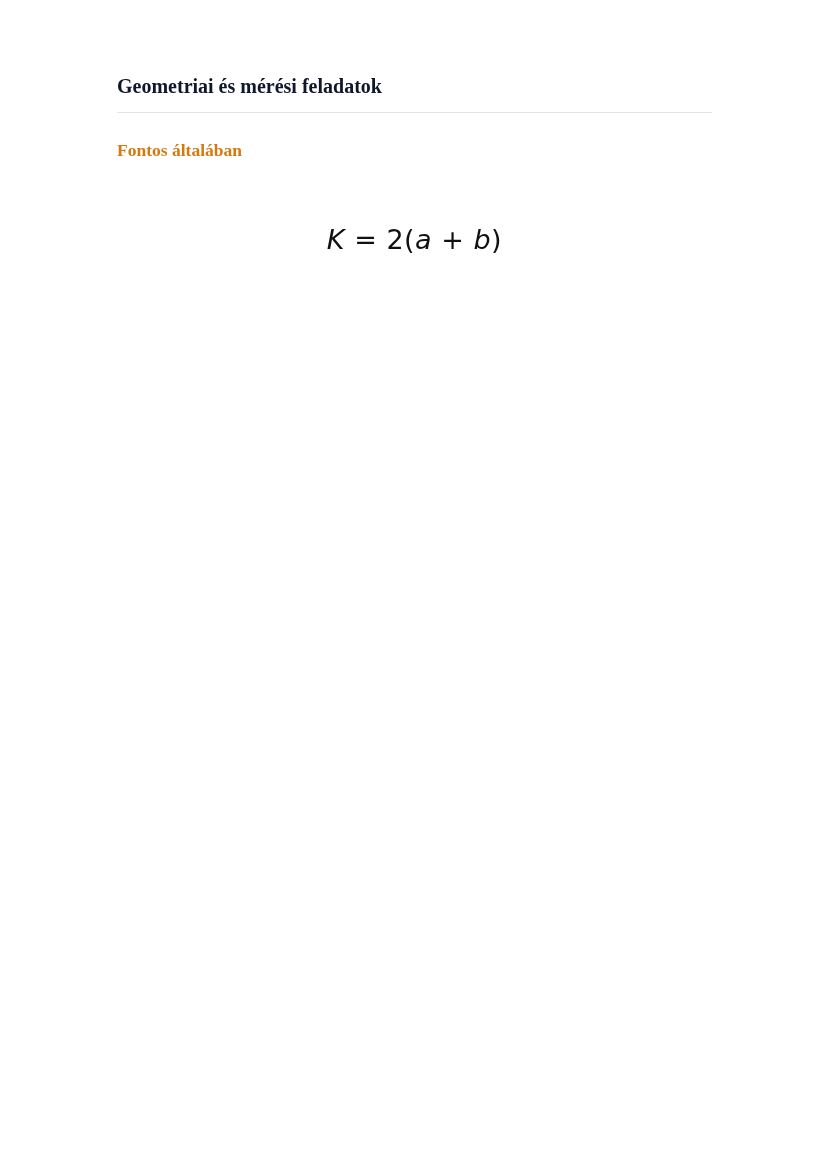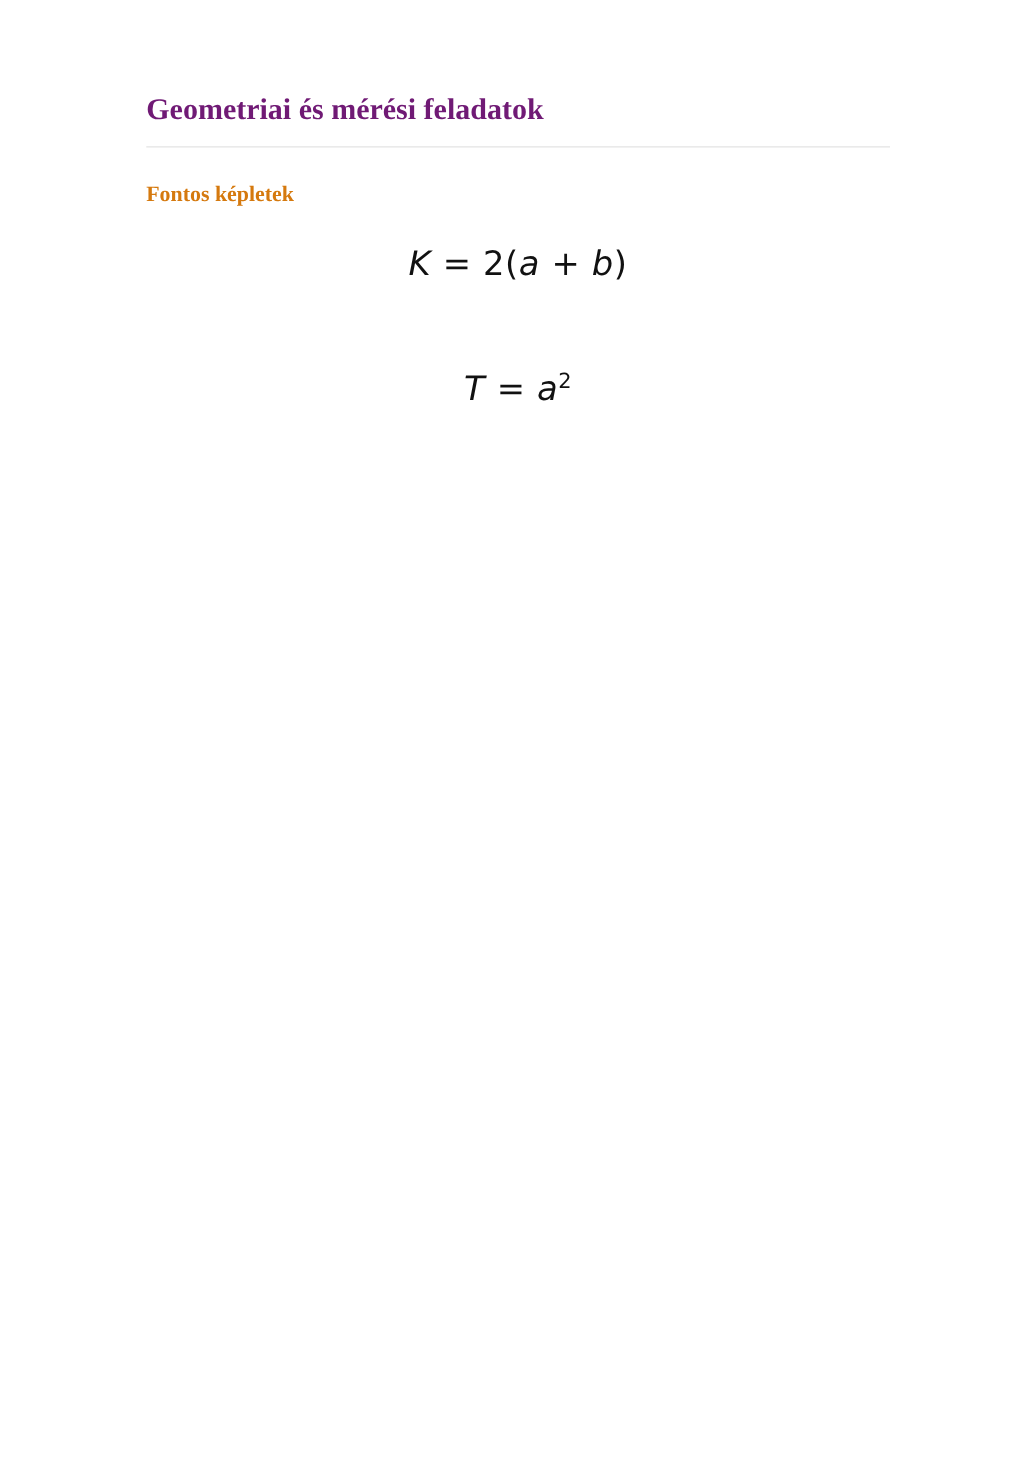--- a/index.html
+++ b/index.html
@@ -13,24 +13,24 @@
     height: 1171px;
     font-family: "Liberation Serif", "DejaVu Serif", serif;
     color: #1a1a1a;
     overflow: hidden;
   }
   .page {
     padding: 74px 116px 0 117px;
   }
   .page-title {
     font-family: "Liberation Serif", "DejaVu Serif", serif;
-    font-size: 24px;
+    font-size: 20px;
     line-height: 1.2;
     font-weight: 700;
-    color: #701a75;
+    color: #0f172a;
     margin: 0 0 14px 0;
   }
   .title-divider {
     border: none;
     border-top: 1px solid #e4e4e4;
     margin: 0 0 26px 0;
     height: 0;
   }
   .intro {
     font-size: 17.5px;
@@ -40,21 +40,21 @@
     max-width: 600px;
   }
   .subheading {
     font-size: 17.5px;
     font-weight: 700;
     color: #d5790e;
     margin: 0;
     line-height: 1.3;
   }
   .formulas {
-    margin-top: 26px;
+    margin-top: 59px;
   }
   .formula {
     font-family: "DejaVu Sans", sans-serif;
     font-size: 27px;
     line-height: 1.4;
     color: #111111;
     text-align: center;
     margin: 0 0 63px 0;
     letter-spacing: 0.5px;
   }
@@ -70,20 +70,19 @@
 </head>
 <body>
 
 <div class="page">
 
   <h1 class="page-title">Geometriai és mérési feladatok</h1>
 
   <hr class="title-divider">
 
 
-  <h2 class="subheading">Fontos képletek</h2>
+  <h2 class="subheading">Fontos általában</h2>
 
   <div class="formulas">
     <div class="formula"><span class="var">K</span><span> = </span><span>2(</span><span class="var">a</span><span> + </span><span class="var">b</span><span>)</span></div>
-    <div class="formula"><span class="var">T</span><span> = </span><span class="var">a</span><sup>2</sup></div>
   </div>
 
 </div>
 
 </body></html>

